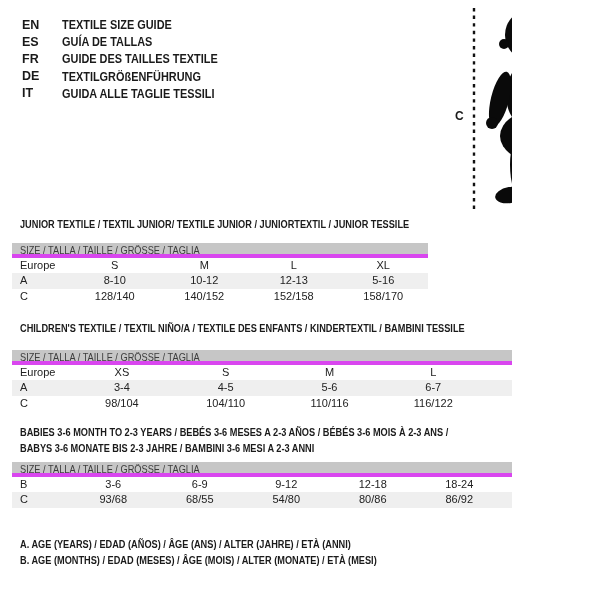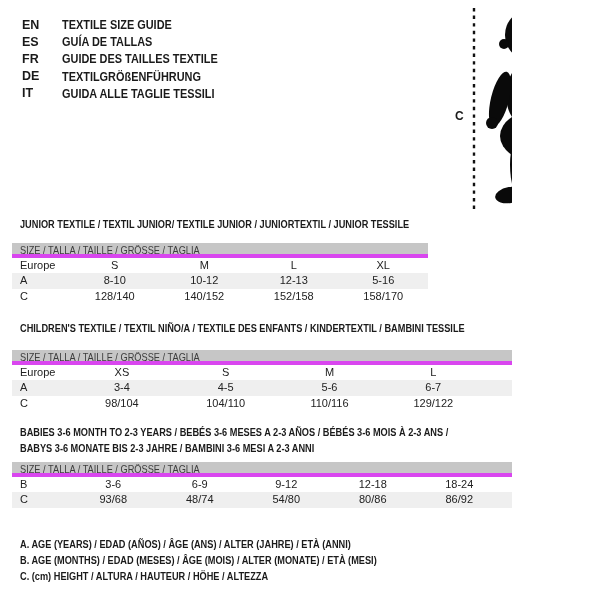--- a/index.html
+++ b/index.html
@@ -151,45 +151,44 @@
         <div class="t-cell">4-5</div>
         <div class="t-cell">5-6</div>
         <div class="t-cell">6-7</div>
         <div class="t-cell">7-8</div>
       </div>
       <div class="t-row">
         <div class="t-label">C</div>
         <div class="t-cell">98/104</div>
         <div class="t-cell">104/110</div>
         <div class="t-cell">110/116</div>
-        <div class="t-cell">129/122</div>
+        <div class="t-cell">116/122</div>
         <div class="t-cell">122/128</div>
       </div>
     </div>
   <div class="size-table" id="table-2">
       <div class="size-bar"><span class="cond">SIZE / TALLA / TAILLE / GRÖSSE / TAGLIA</span></div>
       <div class="t-row">
         <div class="t-label">B</div>
         <div class="t-cell">3-6</div>
         <div class="t-cell">6-9</div>
         <div class="t-cell">9-12</div>
         <div class="t-cell">12-18</div>
         <div class="t-cell">18-24</div>
         <div class="t-cell">24-36</div>
       </div>
       <div class="t-row shaded">
         <div class="t-label">C</div>
         <div class="t-cell">93/68</div>
-        <div class="t-cell">48/74</div>
+        <div class="t-cell">68/55</div>
         <div class="t-cell">54/80</div>
         <div class="t-cell">80/86</div>
         <div class="t-cell">86/92</div>
         <div class="t-cell">92/98</div>
       </div>
     </div>
 
   <div class="notes" id="notes">
       <div class="note-line"><span class="cond80">A. AGE (YEARS) / EDAD (AÑOS) / ÂGE (ANS) / ALTER (JAHRE) / ETÀ (ANNI)</span></div>
       <div class="note-line"><span class="cond80">B. AGE (MONTHS) / EDAD (MESES) / ÂGE (MOIS) / ALTER (MONATE) / ETÀ (MESI)</span></div>
-      <div class="note-line"><span class="cond80">C. (cm) HEIGHT / ALTURA / HAUTEUR / HÖHE / ALTEZZA</span></div>
     </div>
 
 </div>
 
 </body></html>

